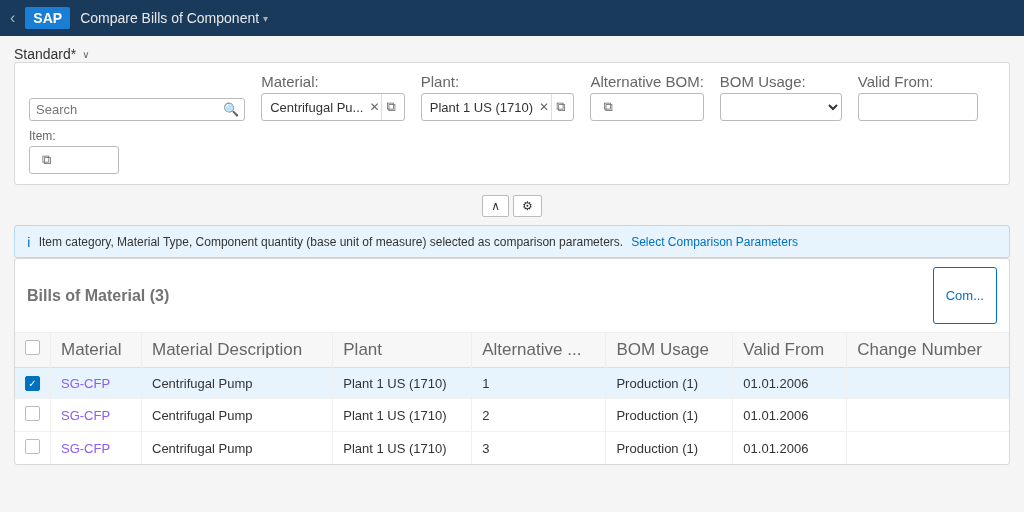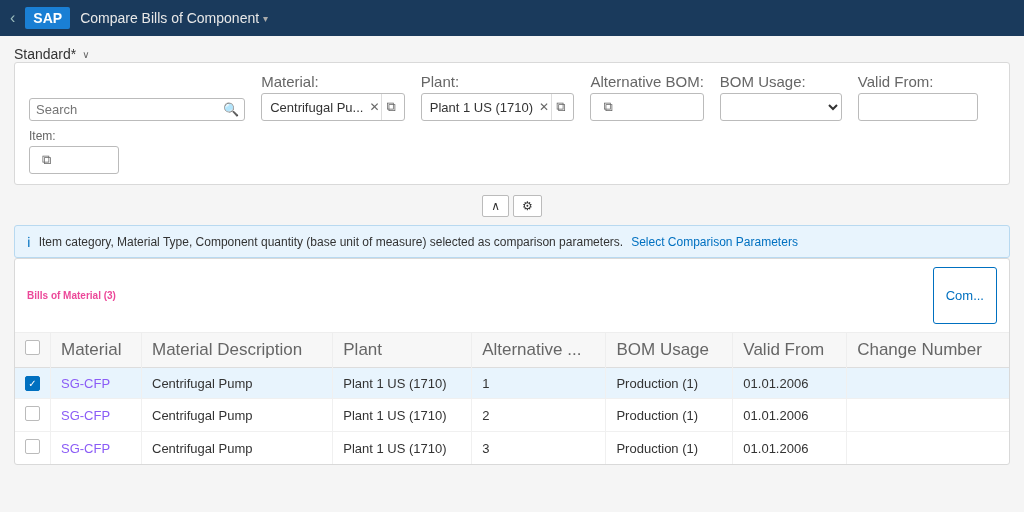--- a/index.html
+++ b/index.html
@@ -235,23 +235,23 @@
       overflow: hidden;
     }
     .table-header-row {
       display: flex;
       align-items: center;
       justify-content: space-between;
       padding: 8px 12px;
       border-bottom: 1px solid #eee;
     }
     .table-title {
-      font-size: 10px;
+      font-size: 16px;
       font-weight: 600;
-      color: #ec4899;
+      color: #737373;
     }
     .compare-btn {
       background: white;
       border: 1px solid #0070c0;
       color: #0070c0;
       padding: 20px 12px;
       border-radius: 3px;
       cursor: pointer;
       font-size: 13px;
     }

